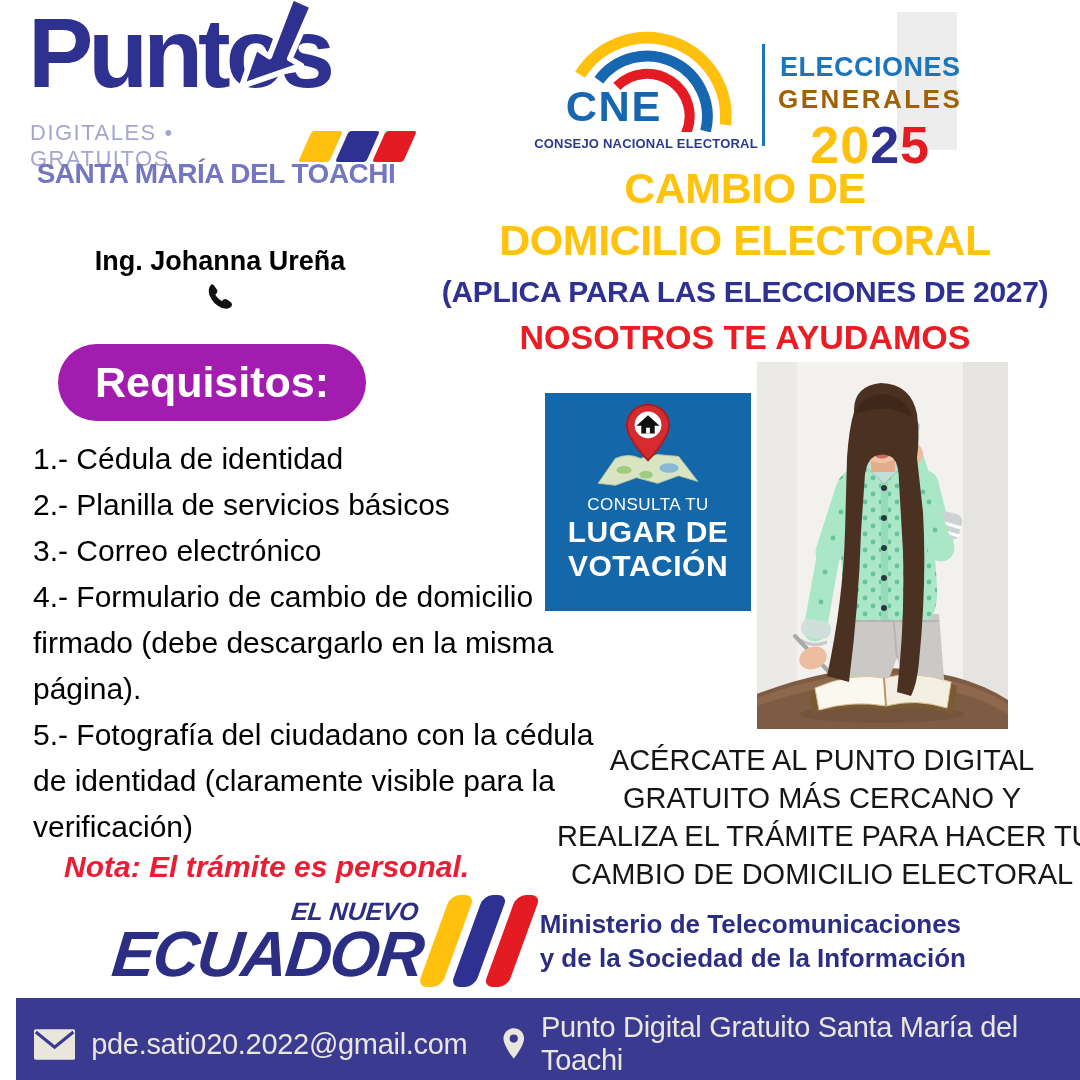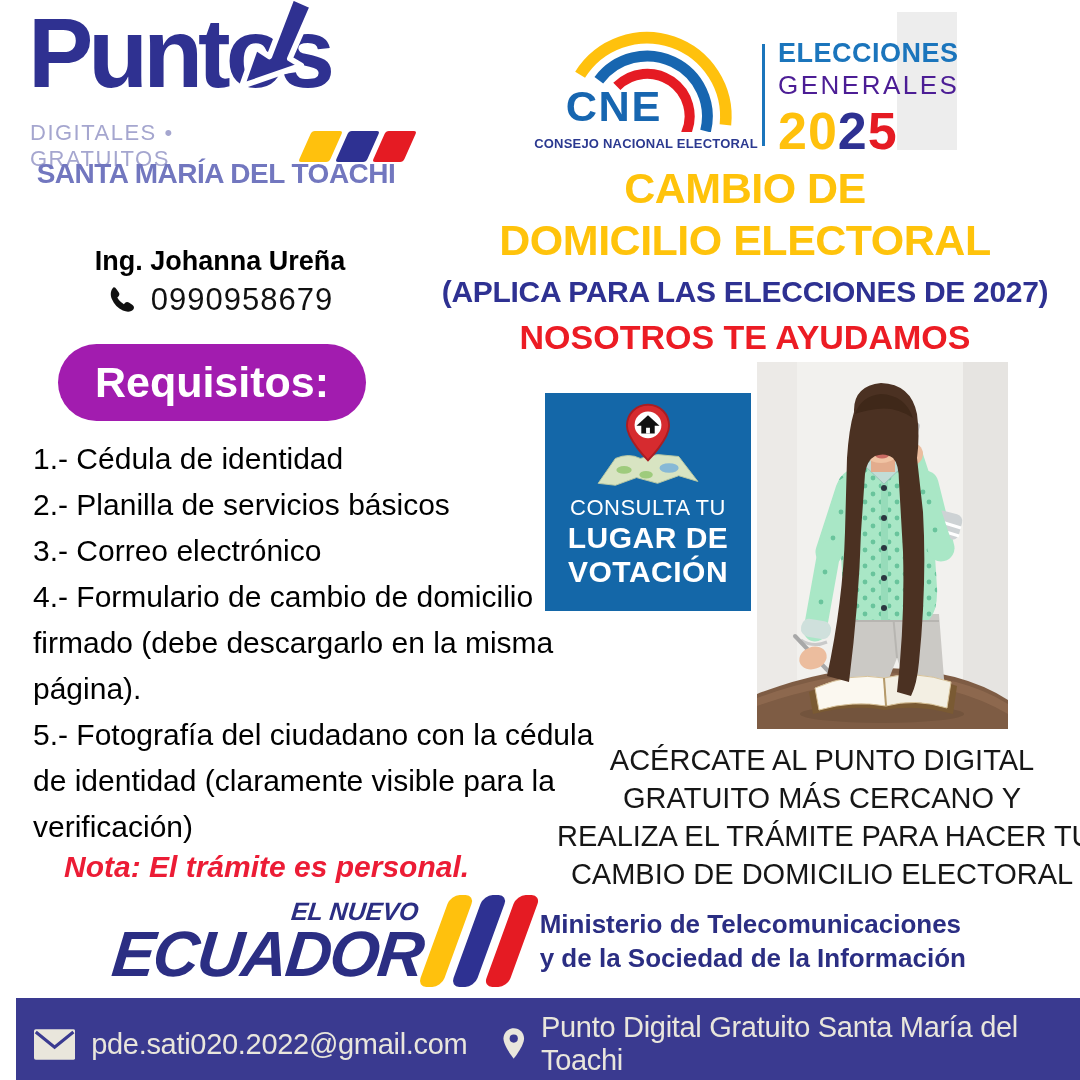--- a/index.html
+++ b/index.html
@@ -30,36 +30,36 @@
 
   .req-list{position:absolute;left:33px;top:436px;width:590px;font-size:30px;line-height:46px;color:#000000;}
   .note{position:absolute;left:64px;top:850px;font-size:30px;font-weight:800;font-style:italic;color:#EC1C35;}
 
   
   .cne-block{position:absolute;left:530px;top:8px;width:550px;height:152px;}
   .gray-strip{position:absolute;left:367px;top:4px;width:60px;height:138px;background:#EDEDED;}
   .cne-logo-svg{position:absolute;left:8px;top:8px;width:218px;height:116px;}
   .cne-subtitle{position:absolute;left:2px;top:128px;width:228px;text-align:center;font-size:13px;font-weight:800;color:#2B3990;letter-spacing:0.2px;}
   .cne-divider{position:absolute;left:232px;top:36px;width:3px;height:102px;background:#1B75BC;}
-  .elections{position:absolute;left:248px;top:30px;z-index:2;}
+  .elections{position:absolute;left:248px;top:44px;z-index:2;text-align:center;}
   .elections-1{font-size:27px;font-weight:800;color:#1B75BC;letter-spacing:0.5px;}
-  .elections-2{font-size:26px;font-weight:400;color:#4c1d95;letter-spacing:2.5px;margin-top:1px;}
+  .elections-2{font-size:26px;font-weight:700;color:#a16207;letter-spacing:2.5px;margin-top:1px;}
   .elections-year{font-size:52px;font-weight:800;letter-spacing:1px;line-height:1;margin-top:4px;}
   .y0,.y1{color:#FFC10D}.y2{color:#2E3192}.y3{color:#E51B23}
 
   
   .headline{position:absolute;left:400px;top:162px;width:690px;text-align:center;}
   .hl-1,.hl-2{font-size:43px;font-weight:800;color:#FFC30B;line-height:52px;letter-spacing:-0.5px;}
   .hl-3{font-size:30px;font-weight:800;color:#2E3192;margin-top:9px;letter-spacing:-0.3px;}
   .hl-4{font-size:34px;font-weight:800;color:#EC1C24;margin-top:9px;}
 
   
   .consulta-box{position:absolute;left:545px;top:393px;width:206px;height:218px;background:#1467A8;text-align:center;color:#fff;}
   .consulta-icon{margin-top:6px;width:116px;height:92px;}
-  .consulta-1{font-size:22px;font-weight:400;letter-spacing:0.5px;text-align:center;}
+  .consulta-1{font-size:17px;font-weight:400;letter-spacing:0.5px;text-align:center;}
   .consulta-2,.consulta-3{font-size:30px;font-weight:800;letter-spacing:0.5px;}
 
   
   .photo{position:absolute;left:757px;top:362px;width:251px;height:367px;}
 
   
   .cta{position:absolute;left:557px;top:741px;width:530px;text-align:center;font-size:29px;line-height:38px;color:#161616;}
   .cta div{white-space:nowrap;}
 
   
@@ -99,21 +99,20 @@
   </div>
 
   <div class="location-title">SANTA MARÍA DEL TOACHI</div>
 
   <div class="fac-name">Ing. Johanna Ureña</div>
 
   <div class="phone-row">
     <svg width="30" height="30" viewBox="0 0 34 34">
       <path d="M7 3 C4 6 3.5 11 5.5 16 C8 22 12.5 26.5 18 29 C23 31 28 30.5 30 27.5 C31.3 25.6 30.4 23.6 28.6 22.4 L24.8 19.9 C23.3 18.9 21.5 19.2 20.3 20.5 L19.2 21.7 C16 20 13.3 17.3 11.7 14.2 L12.9 13 C14.2 11.7 14.4 9.9 13.4 8.5 L10.8 4.7 C9.6 3 8.2 1.8 7 3 Z" fill="#111"></path>
     </svg>
-    <span class="phone-num">0990958679</span>
   </div>
 
   <div class="req-pill">
     <span>Requisitos:</span>
   </div>
 
   <div class="req-list">
     <div class="req-item">1.- Cédula de identidad</div>
     <div class="req-item">2.- Planilla de servicios básicos</div>
     <div class="req-item">3.- Correo electrónico</div>

